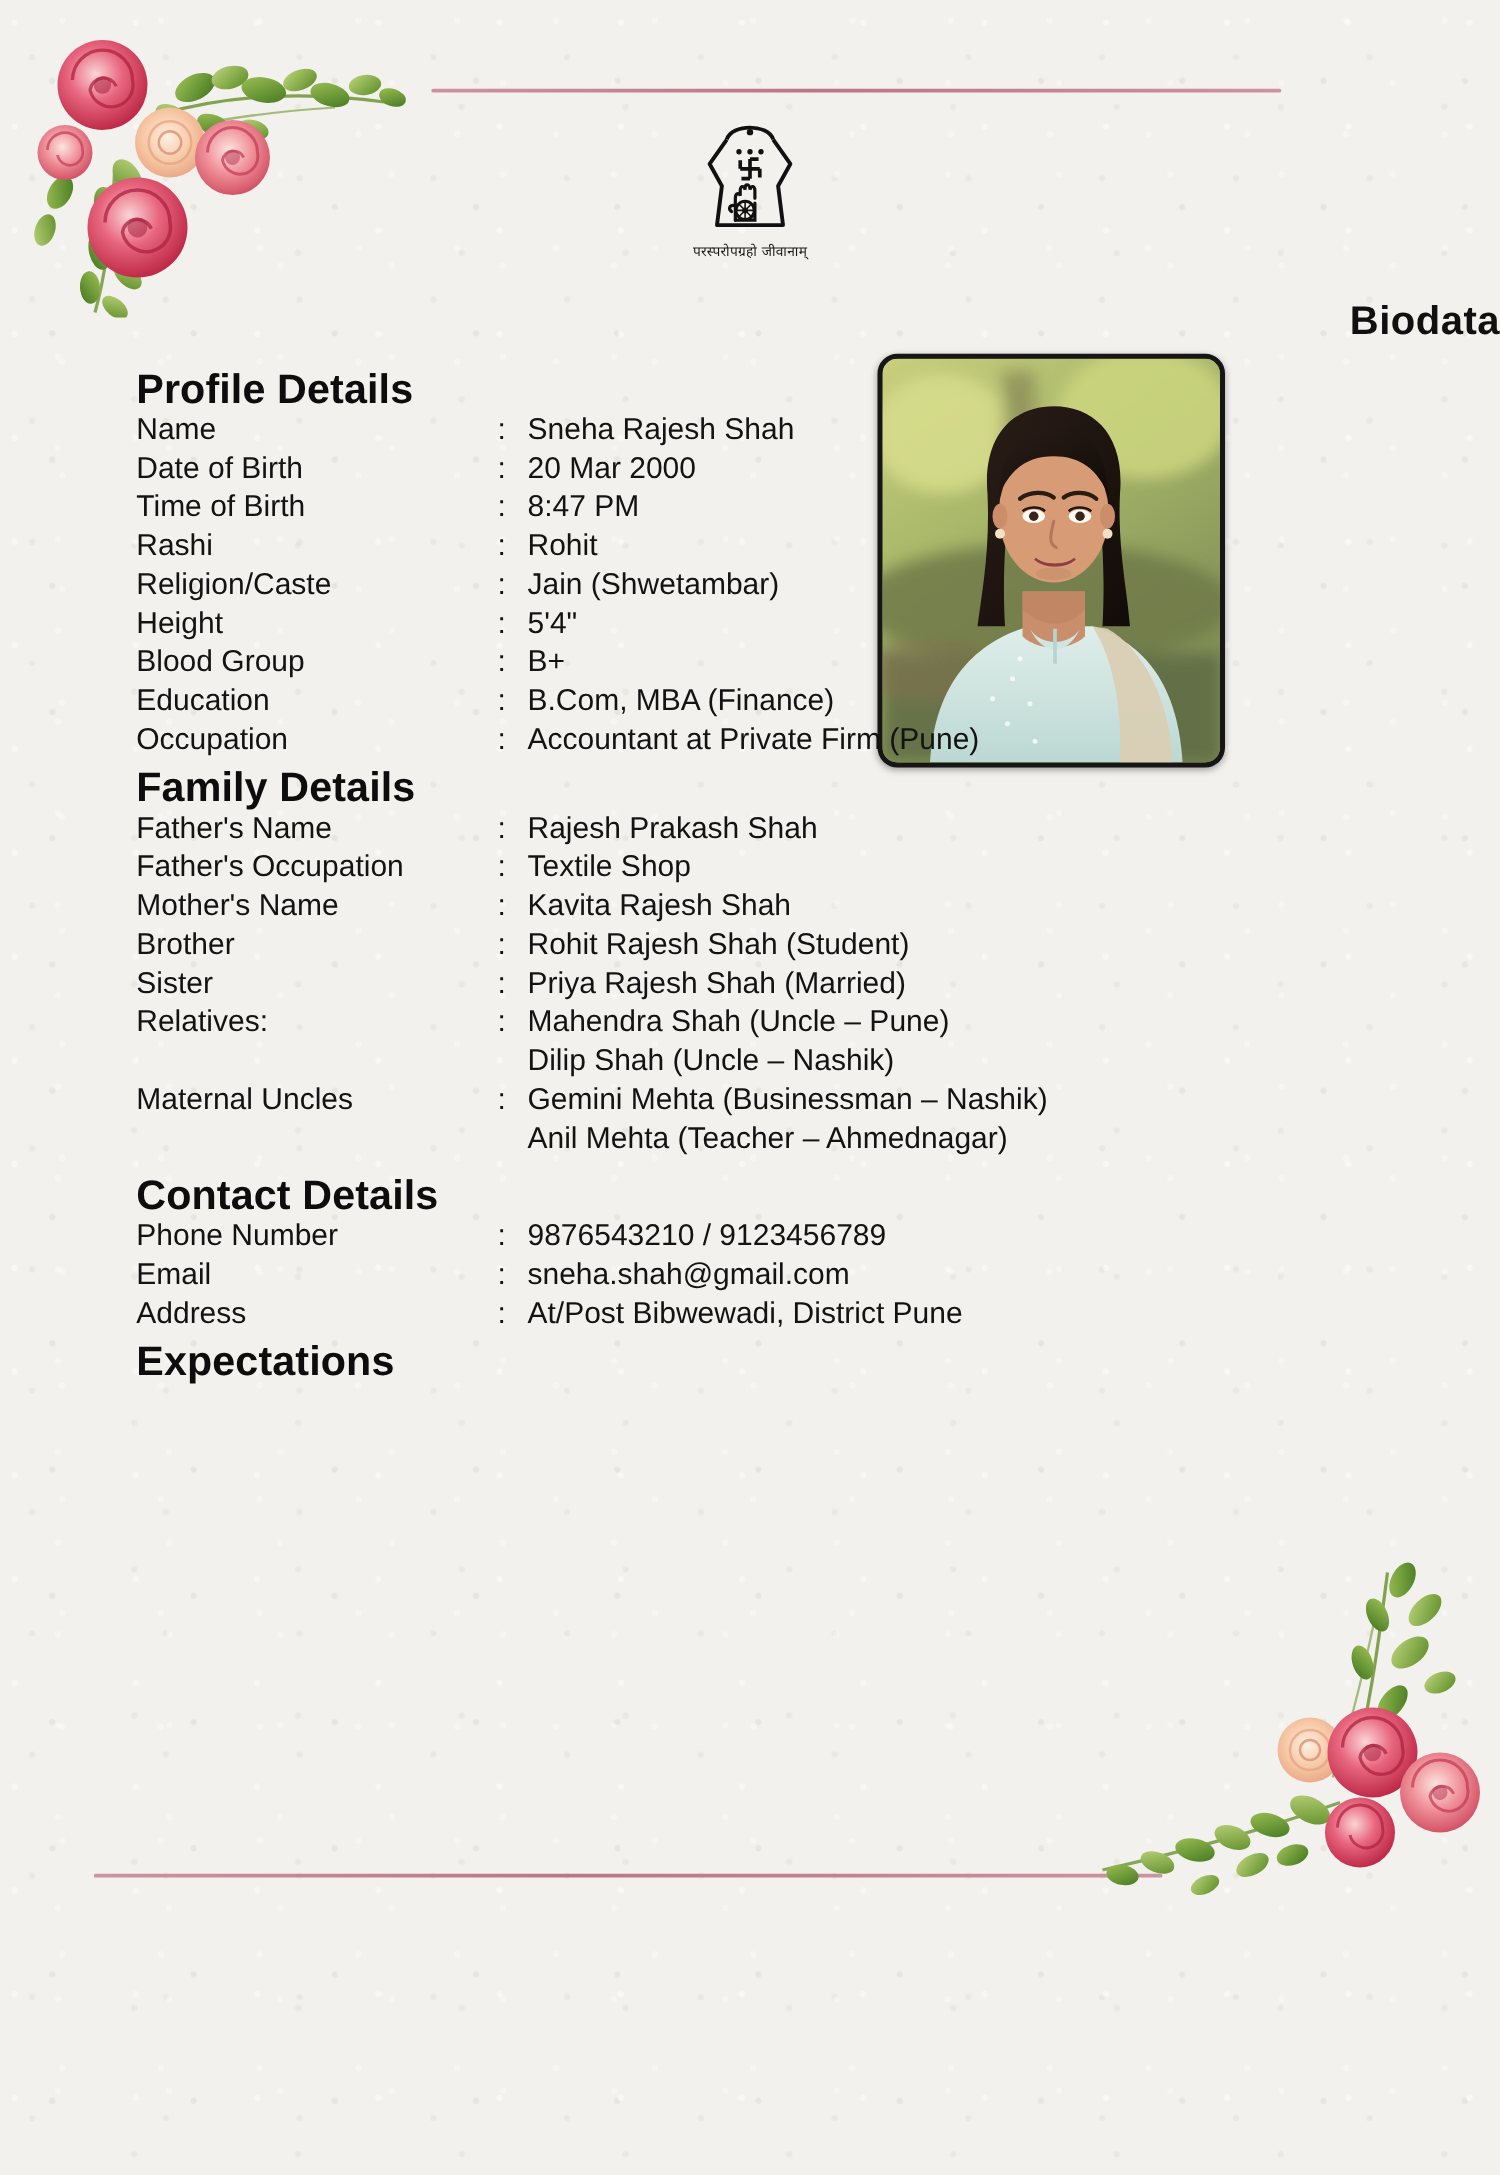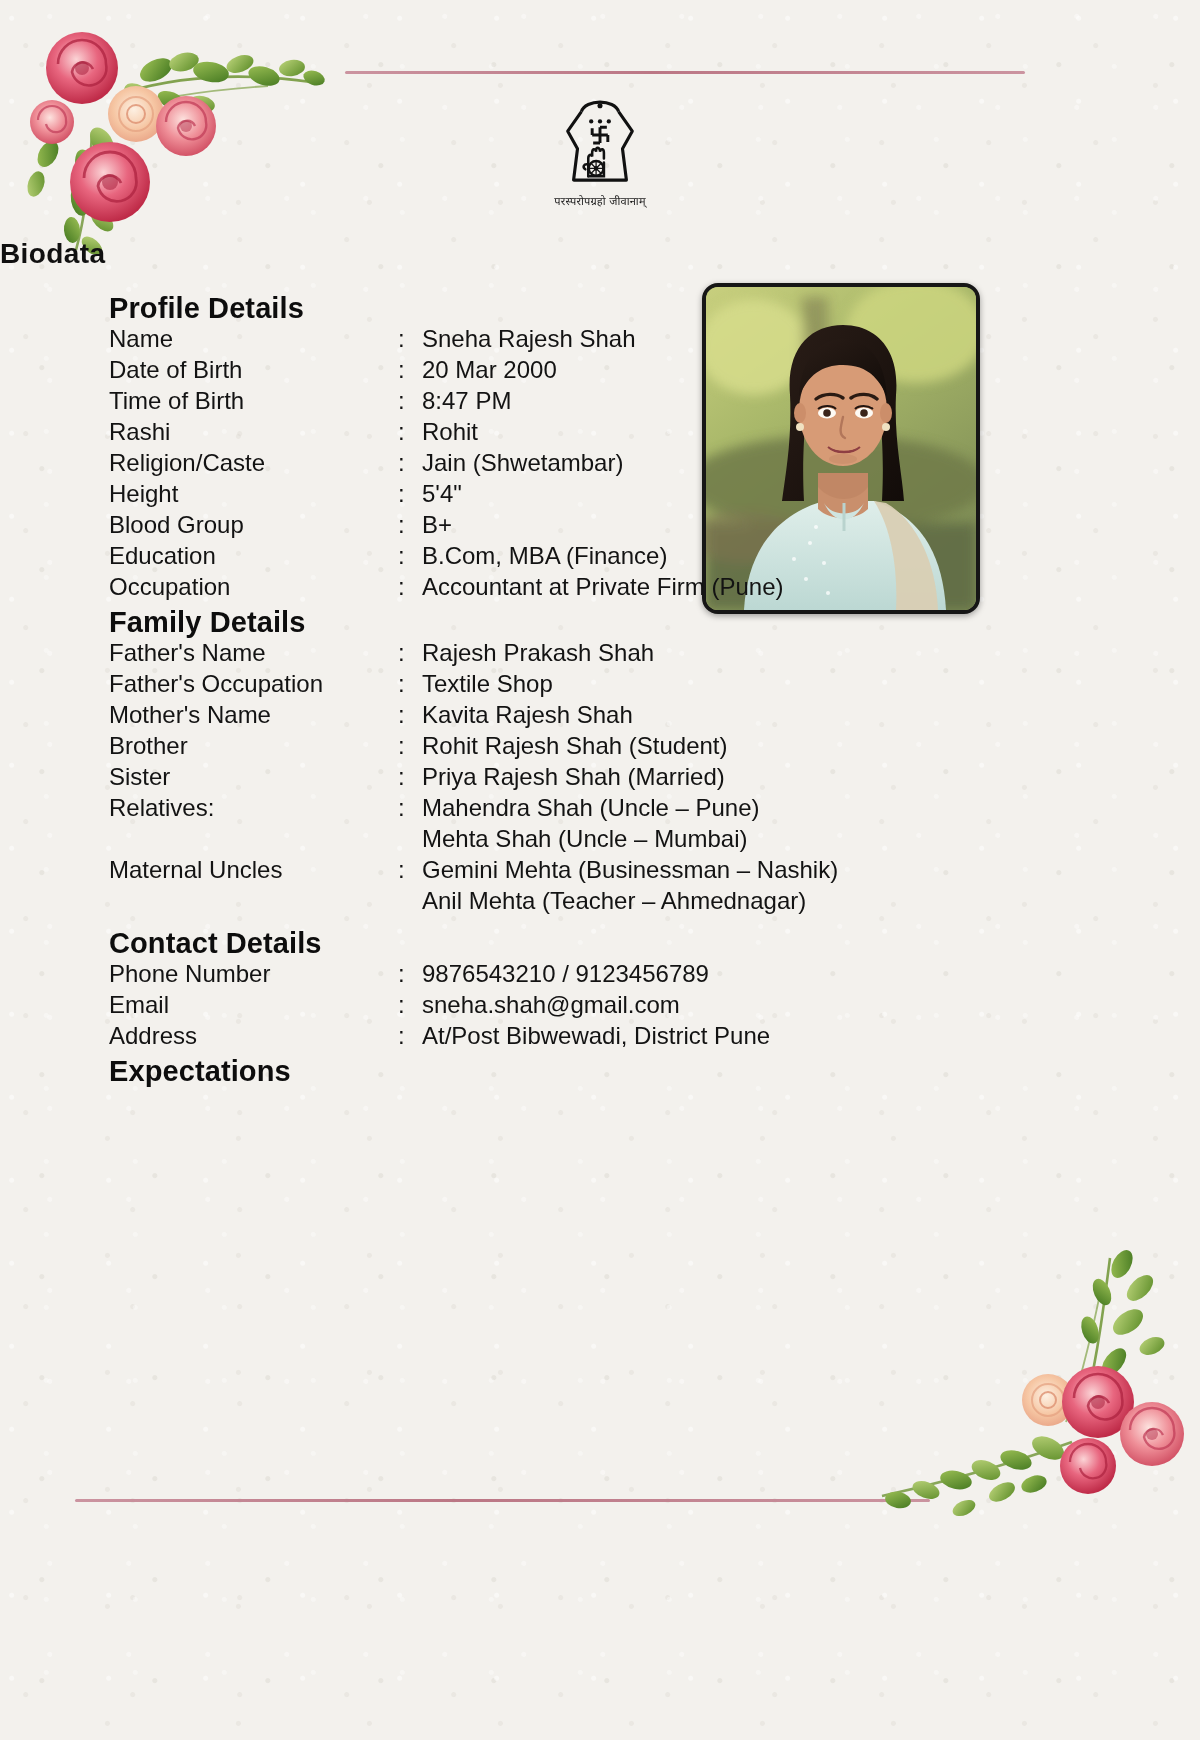--- a/index.html
+++ b/index.html
@@ -48,37 +48,37 @@
   }
   .emblem svg{display:block;}
   .emblem-motto{
     font-family:"DejaVu Sans",sans-serif;
     font-size:11px;color:#1a1a1a;margin-top:1px;letter-spacing:.2px;
   }
 
   
   .title{
     position:absolute;left:0;right:0;top:238px;
-    text-align:left;font-size:28px;font-weight:bold;
+    text-align:right;font-size:32px;font-weight:bold;
     letter-spacing:.4px;color:#101010;
   }
 
   
   .photo-frame{
     position:absolute;left:702px;top:283px;width:270px;height:323px;
     border:4px solid #161616;border-radius:16px;overflow:hidden;
     box-shadow:0 2px 6px rgba(0,0,0,.35);
     background:#9aa36b;
   }
   .photo-frame svg{display:block;width:100%;height:100%;}
 
   
   .content{position:absolute;left:109px;top:292px;width:900px;}
   .sec-head{
-    font-size:29px;font-weight:bold;color:#0d0d0d;
+    font-size:33px;font-weight:bold;color:#0d0d0d;
     margin:0 0 2px 0;letter-spacing:.1px;
   }
   .sec-head.sp-top{margin-top:14px;}
   .row{
     display:flex;align-items:baseline;
     font-size:24px;line-height:1.0;color:#131313;
     margin:0 0 8px 0;
   }
   .row .label{width:289px;flex:0 0 289px;white-space:nowrap;}
   .row .colon{width:24px;flex:0 0 24px;}
@@ -461,21 +461,21 @@
         <span class="value">Priya Rajesh Shah (Married)</span>
       </div>
       <div class="row">
         <span class="label">Relatives:</span>
         <span class="colon">:</span>
         <span class="value">Mahendra Shah (Uncle – Pune)</span>
       </div>
       <div class="row cont">
         <span class="label"></span>
         <span class="colon"></span>
-        <span class="value">Mehta Shah (Uncle – Mumbai)</span>
+        <span class="value">Dilip Shah (Uncle – Nashik)</span>
       </div>
       <div class="row">
         <span class="label">Maternal Uncles</span>
         <span class="colon">:</span>
         <span class="value">Gemini Mehta (Businessman – Nashik)</span>
       </div>
       <div class="row cont">
         <span class="label"></span>
         <span class="colon"></span>
         <span class="value">Anil Mehta (Teacher – Ahmednagar)</span>

